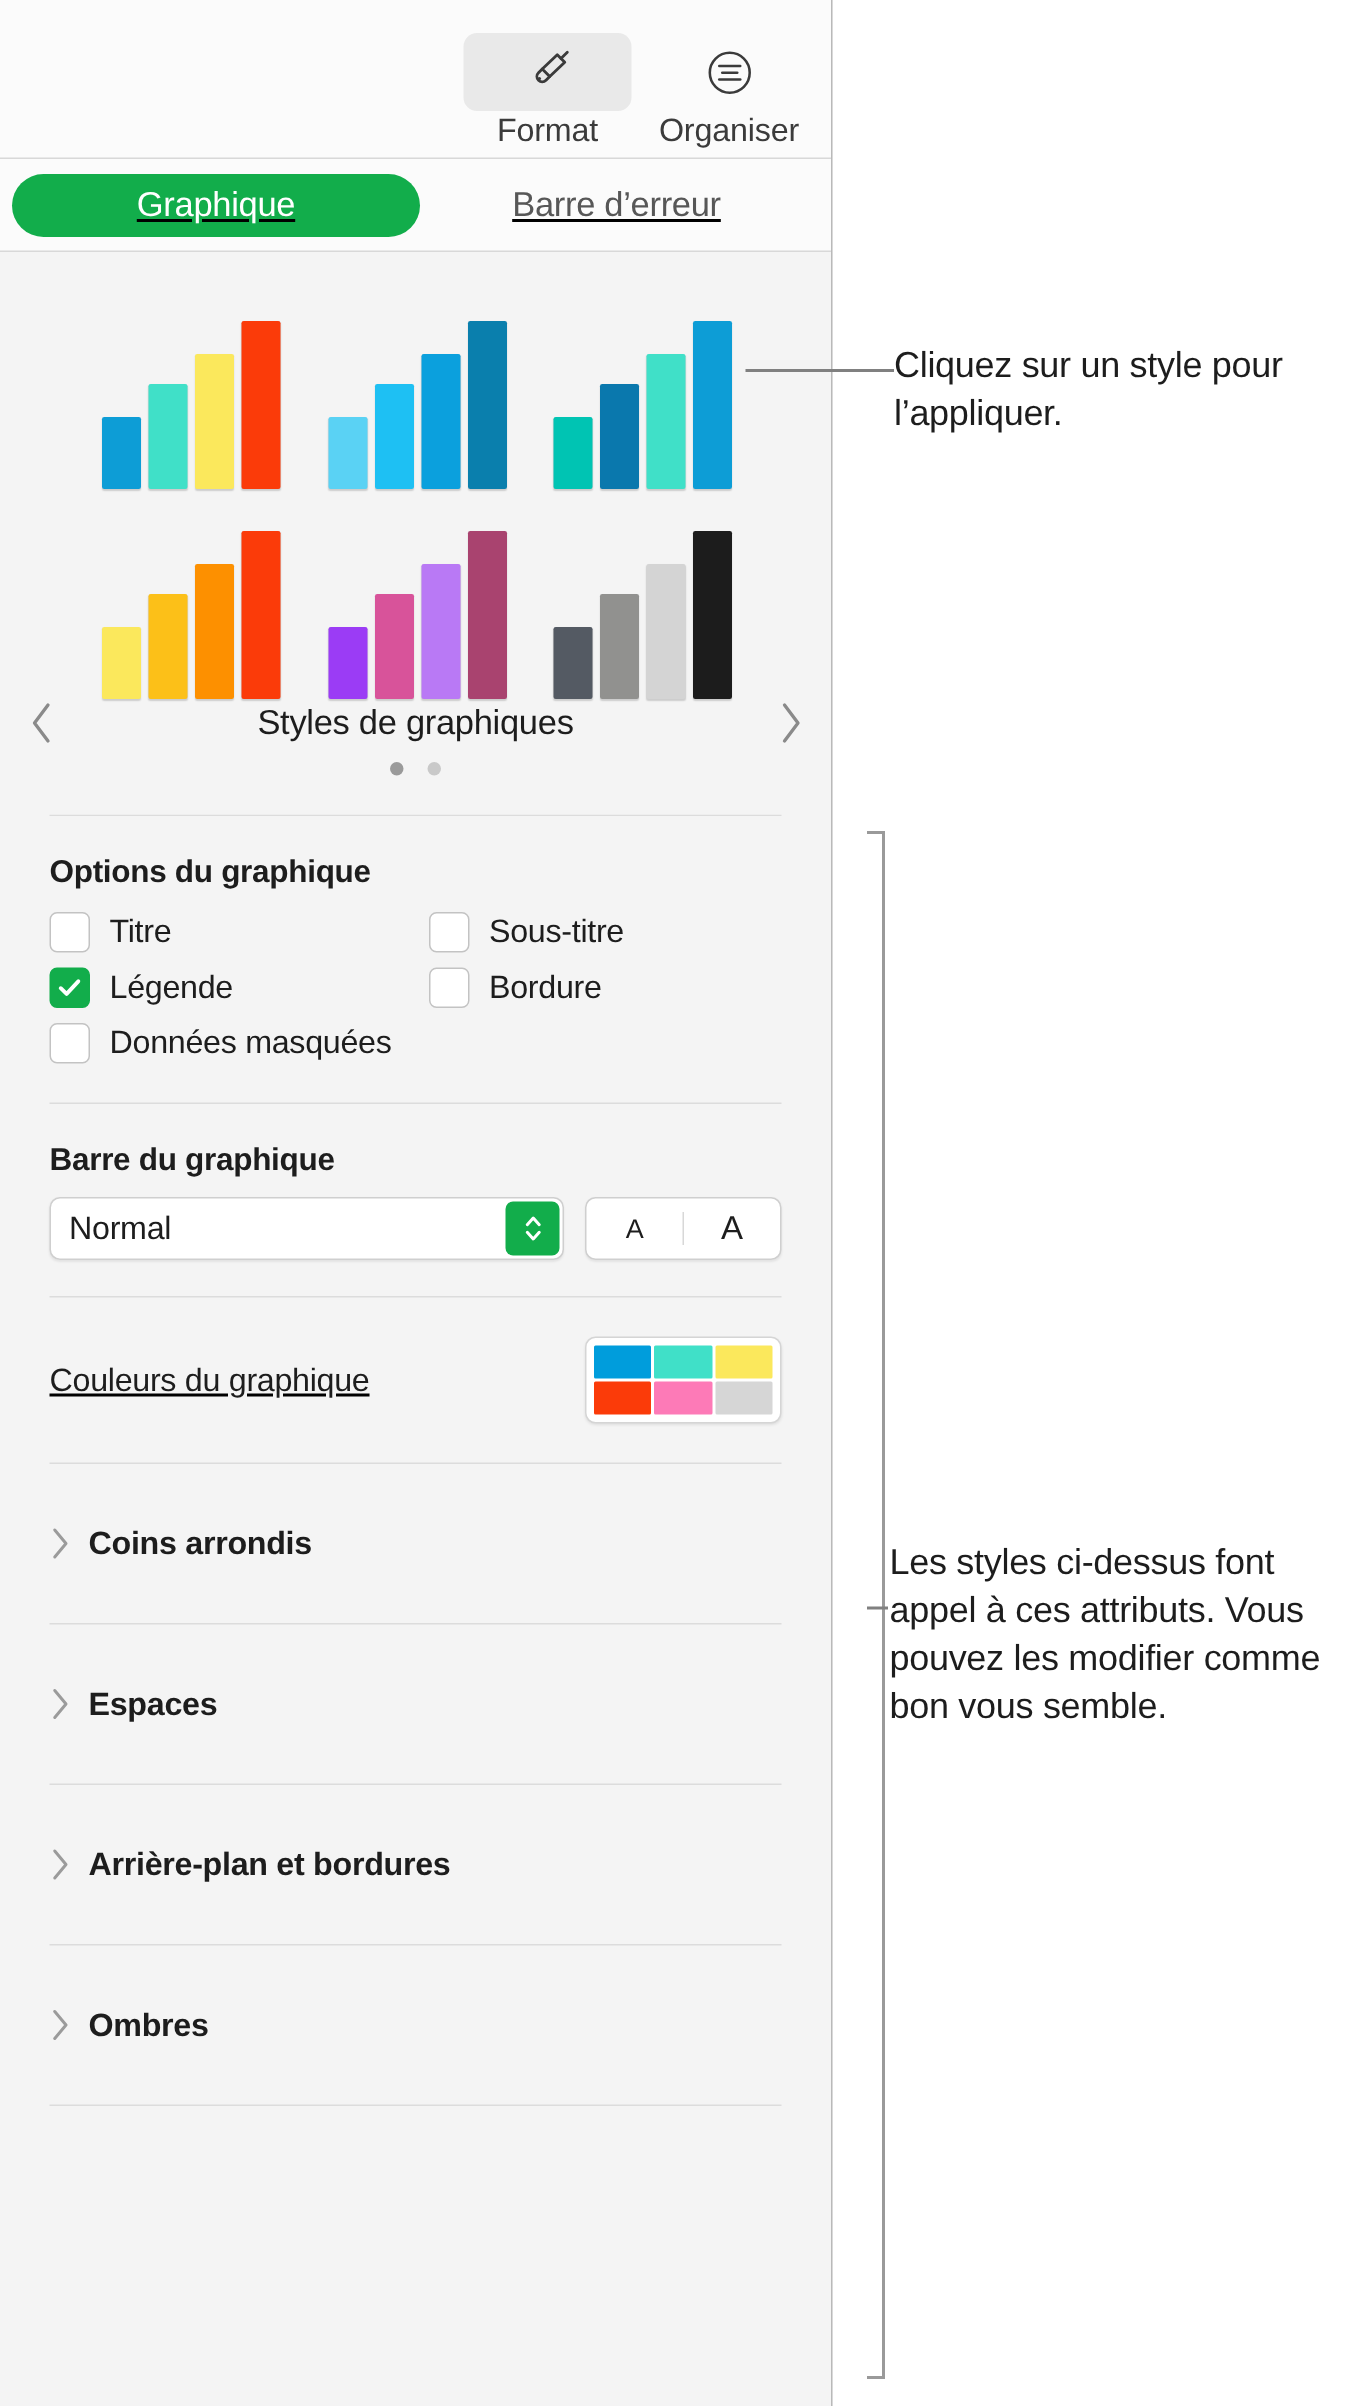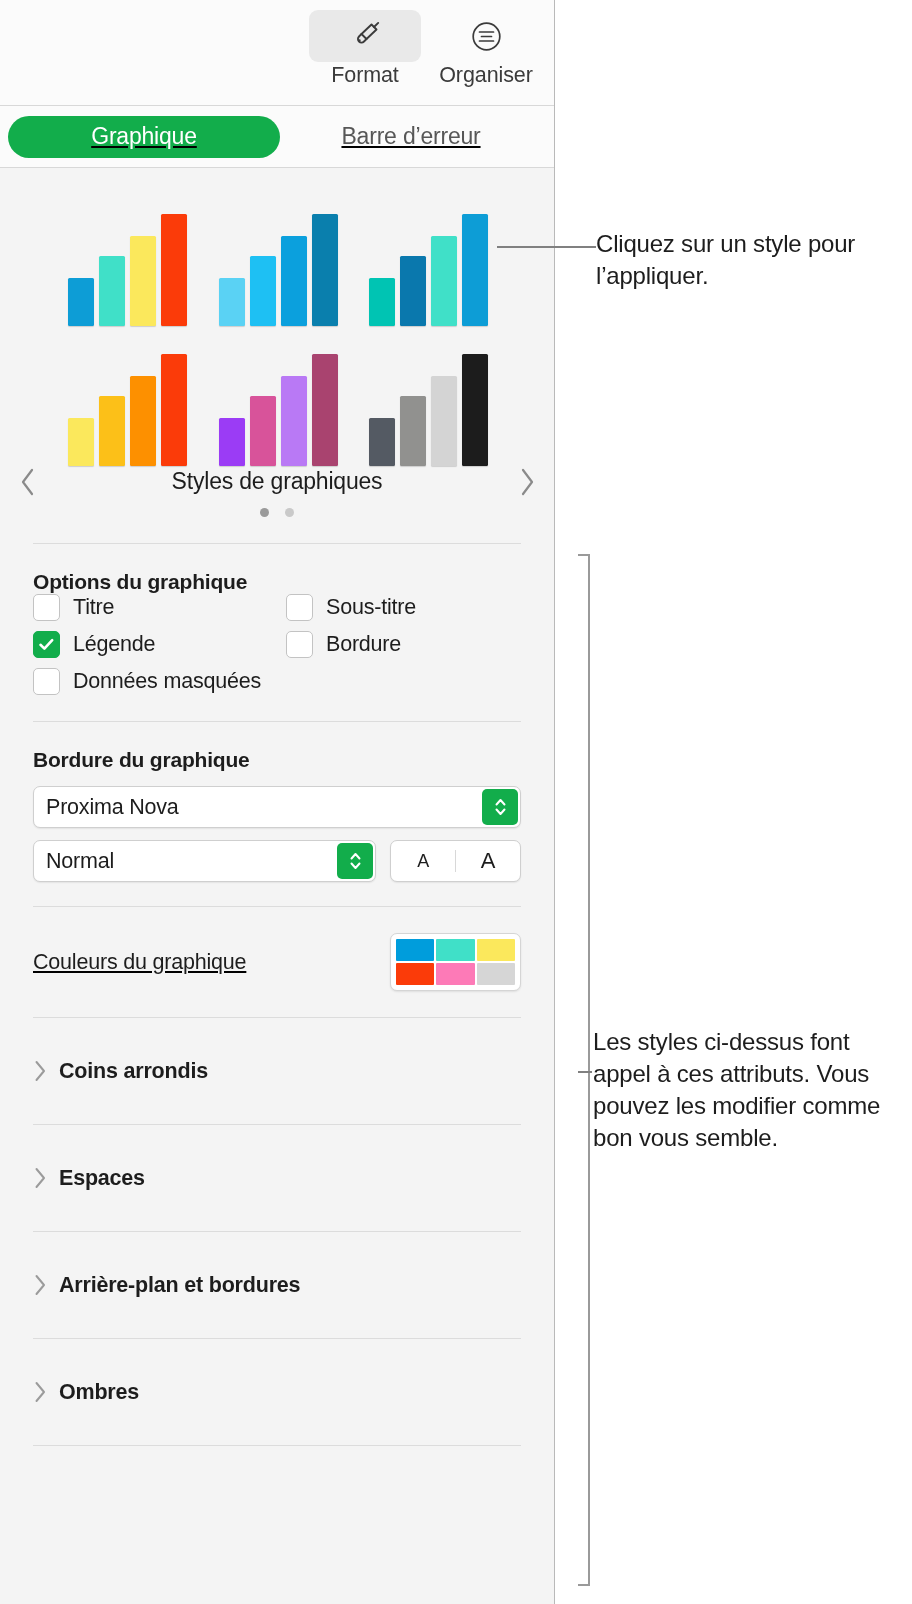--- a/index.html
+++ b/index.html
@@ -20,21 +20,21 @@
     box-sizing:border-box;
   }
 
   
   #toolbar{
     height:105px;background:#fbfbfb;
     border-bottom:1px solid #d8d8d8;
     position:relative;
   }
   .tool-btn{
-    position:absolute;bottom:17px;
+    position:absolute;bottom:5px;
     width:112px;text-align:center;
     cursor:default;
   }
   #tool-format{left:309px;}
   #tool-organiser{left:430px;}
   .tool-icon-wrap{
     width:112px;height:52px;border-radius:9px;
     display:flex;align-items:center;justify-content:center;
     margin-bottom:1px;
   }
@@ -114,20 +114,21 @@
   }
   .section{padding:0 33px;box-sizing:border-box;}
   .section-title{
     font-size:21px;font-weight:bold;color:#1d1d1d;
     letter-spacing:-0.2px;
   }
 
   
   #options-section{padding-top:26px;padding-bottom:26px;}
   .cb-grid{
+    margin-top:14px;
     display:grid;grid-template-columns:253px auto;
     row-gap:10px;
   }
   .cb-row{display:flex;align-items:center;cursor:default;}
   .cb-box{
     width:27px;height:27px;border-radius:5px;
     border:1px solid #c3c3c3;background:#ffffff;
     box-sizing:border-box;margin-right:13px;
     display:flex;align-items:center;justify-content:center;
     flex:none;
@@ -362,31 +363,22 @@
           <div class="cb-box"></div>
           <span class="cb-label">Données masquées</span>
         </div>
         <div></div>
       </div>
   </div>
 
   <div class="divider"></div>
 
   <div class="section" id="font-section">
-    <div class="section-title">Bordure du graphique</div>
-
-    <div class="popup" id="font-family-popup">
-      <span class="popup-value">Proxima Nova</span>
-      <span class="stepper">
-        <svg width="15" height="22" viewBox="0 0 15 22" fill="none" stroke="#ffffff" stroke-width="2" stroke-linecap="round" stroke-linejoin="round">
-          <path d="M3.5 8.5 L7.5 4 L11.5 8.5"></path>
-            <path d="M3.5 13.5 L7.5 18 L11.5 13.5"></path>
-        </svg>
-      </span>
-    </div>
+    <div class="section-title">Barre du graphique</div>
+
 
     <div class="font-row2">
       <div class="popup" id="font-style-popup">
         <span class="popup-value">Normal</span>
         <span class="stepper">
           <svg width="15" height="22" viewBox="0 0 15 22" fill="none" stroke="#ffffff" stroke-width="2" stroke-linecap="round" stroke-linejoin="round">
             <path d="M3.5 8.5 L7.5 4 L11.5 8.5"></path>
               <path d="M3.5 13.5 L7.5 18 L11.5 13.5"></path>
           </svg>
         </span>

